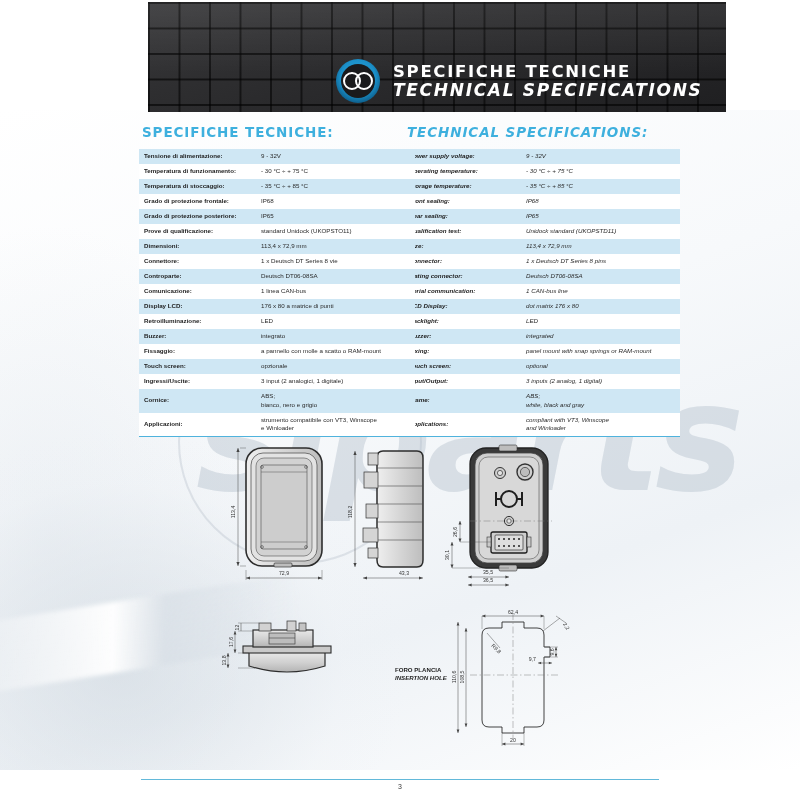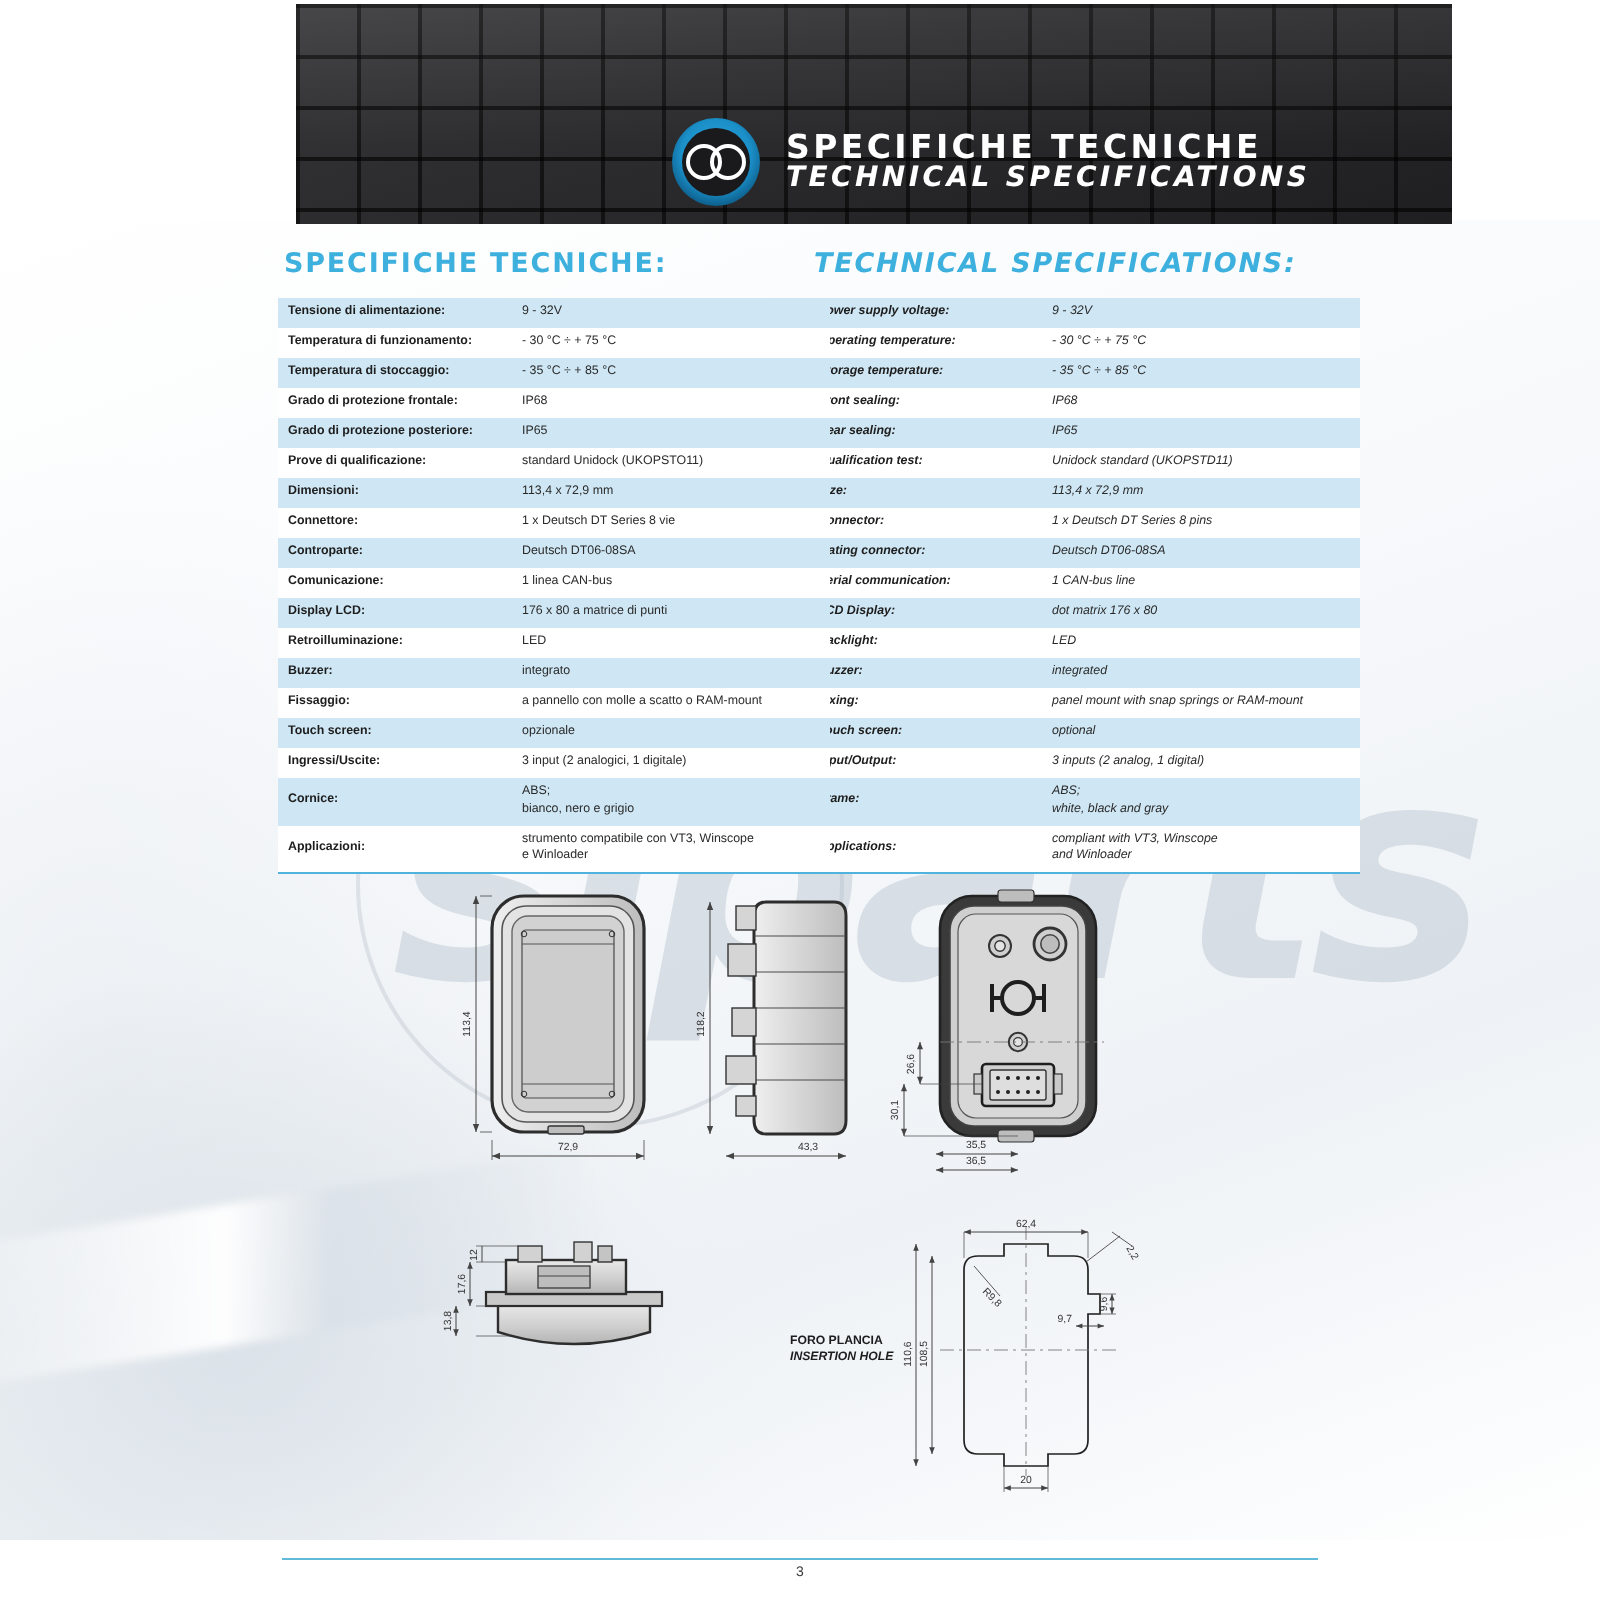--- a/index.html
+++ b/index.html
@@ -74,21 +74,21 @@
     border:2px solid #ffffff;box-sizing:border-box;
   }
   .logo .c1{left:6.5px;}
   .logo .c2{left:19px;}
   .banner-titles{display:flex;flex-direction:column;line-height:1.06;}
   .t-it{
     color:#ffffff;font-size:16.5px;font-weight:700;letter-spacing:1.7px;
     font-family:"DejaVu Sans", sans-serif;
   }
   .t-en{
-    color:#ffffff;font-size:14px;font-weight:700;font-style:italic;letter-spacing:1.7px;
+    color:#ffffff;font-size:17px;font-weight:700;font-style:italic;letter-spacing:1.7px;
     font-family:"DejaVu Sans", sans-serif;
     text-align:right;
   }
 
   
   .spec-col{position:absolute;top:124px;width:276px;}
   .spec-col.left{left:139px;}
   .spec-col.right{left:404px;}
   .col-title{
     font-family:"DejaVu Sans", sans-serif;

